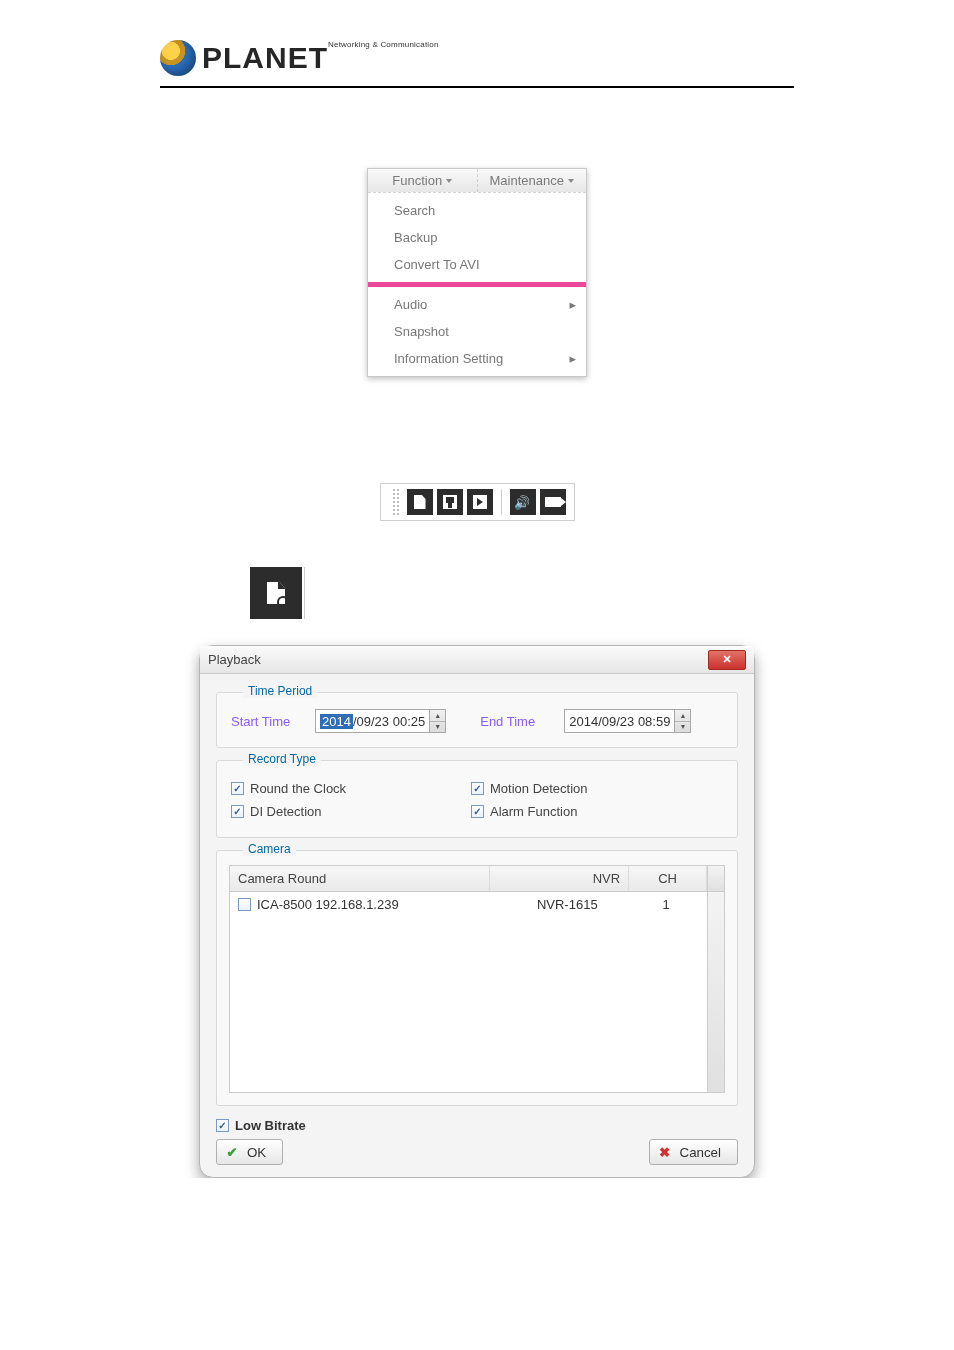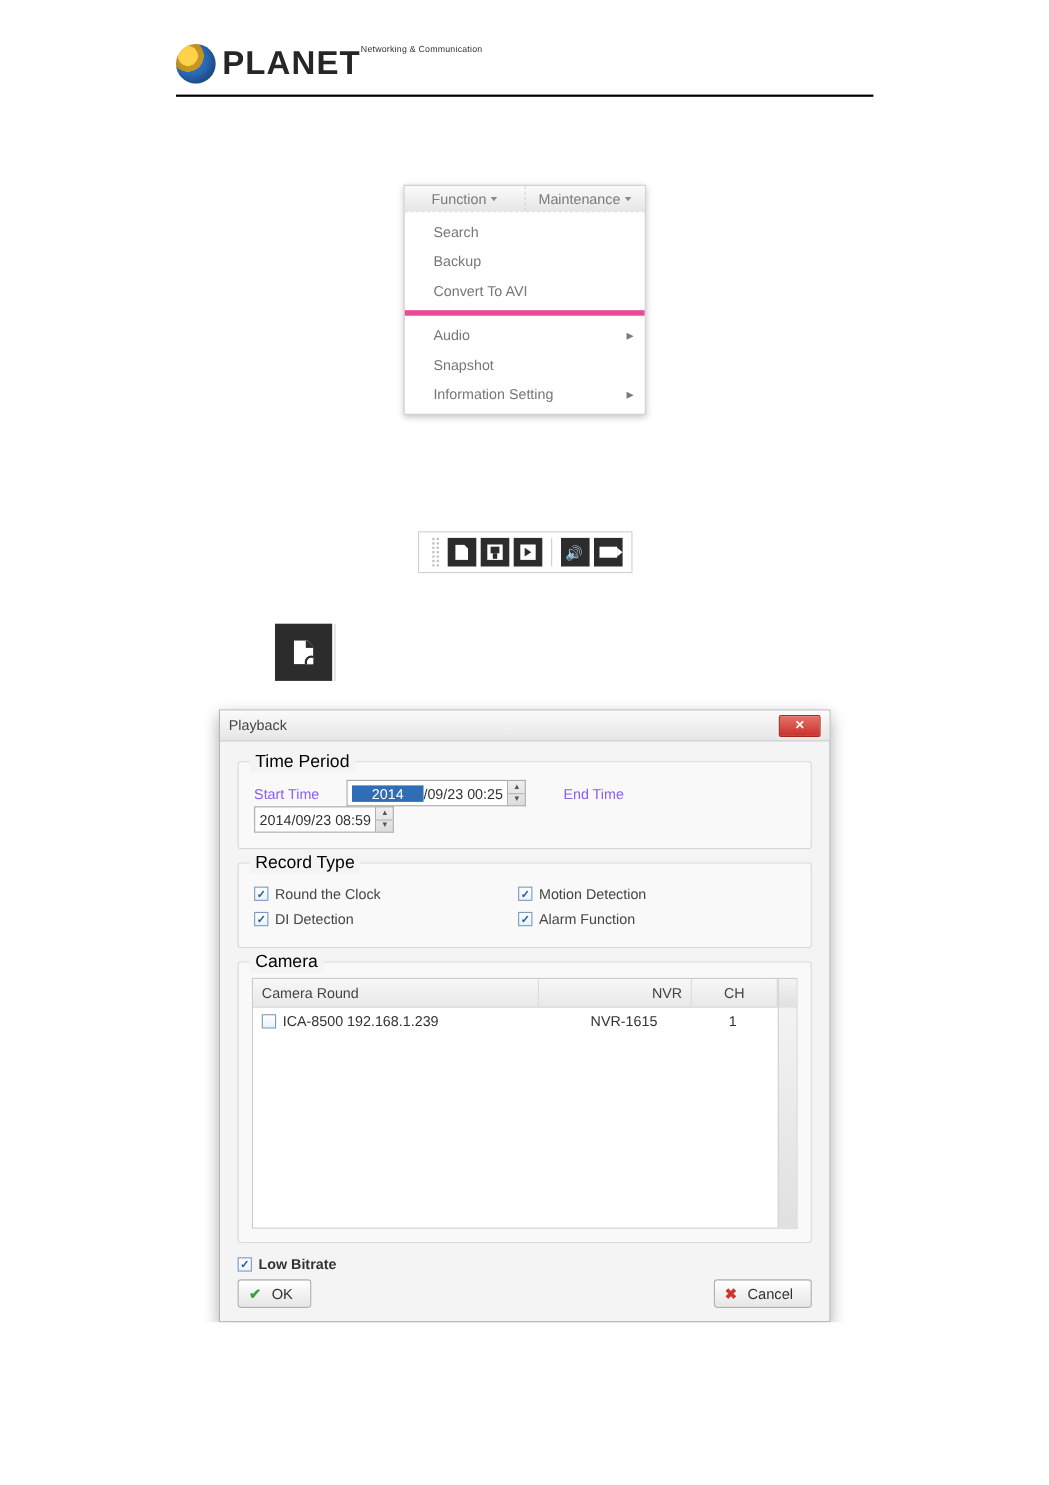--- a/index.html
+++ b/index.html
@@ -30,31 +30,31 @@
   .tbtn{width:26px;height:26px;background:#2c2c2c;display:flex;align-items:center;justify-content:center;color:#fff}
   .tsep{width:1px;height:26px;background:#cfcfcf;margin:0 4px}
 
   
   .big-icon-wrap{display:flex;align-items:flex-end;gap:0;margin-top:46px;margin-left:220px}
   .big-icon{width:52px;height:52px;background:#2c2c2c;display:flex;align-items:center;justify-content:center}
   .big-icon-side{width:8px;height:52px;border-left:1px solid #cfcfcf;margin-left:2px}
 
   
   .dialog-wrap{display:flex;justify-content:center;margin-top:26px}
-  .dialog{width:556px;border:1px solid #b5b5b5;background:#f4f4f4;box-shadow:0 6px 14px rgba(0,0,0,.35);border-radius:0}
+  .dialog{width:556px;border:1px solid #b5b5b5;background:#f4f4f4;box-shadow:0 6px 14px rgba(0,0,0,.35);border-radius:14px}
   .title-bar{height:28px;background:linear-gradient(#fbfbfb,#e6e6e6);display:flex;align-items:center;justify-content:space-between;padding:0 8px;border-bottom:1px solid #c9c9c9}
   .title-bar .title{color:#444}
   .close-btn{width:38px;height:20px;background:linear-gradient(#e57368,#c9302c);border:1px solid #a5281f;border-radius:2px;display:flex;align-items:center;justify-content:center;color:#fff;font-weight:bold;font-size:11px}
   .dialog-body{padding:10px 16px 12px 16px}
   .groupbox{border:1px solid #d9d9d9;border-radius:3px;margin:8px 0 12px 0;padding:16px 14px 14px 14px;position:relative;background:#f9f9f9}
-  .groupbox .legend{position:absolute;top:-9px;left:10px;background:#f4f4f4;padding:0 5px;color:#000000;font-size:16px}
+  .groupbox .legend{position:absolute;top:-9px;left:26px;background:#f4f4f4;padding:0 5px;color:#0369a1;font-size:12px}
   .row{display:flex;align-items:center;flex-wrap:wrap}
   .field-label{width:84px;color:#8b5cf6}
   .dt-input{height:24px;border:1px solid #a8a8a8;background:#fff;display:flex;align-items:center;padding:0 4px;color:#333}
-  .dt-input .sel{background:#2f6db7;color:#fff;padding:0 18px}
+  .dt-input .sel{background:#2f6db7;color:#fff;padding:0 2px}
   .spinner{width:16px;height:24px;border:1px solid #a8a8a8;border-left:none;background:linear-gradient(#efefef,#dcdcdc);display:flex;flex-direction:column}
   .spinner div{flex:1;display:flex;align-items:center;justify-content:center;font-size:7px;color:#555}
   .spinner div:first-child{border-bottom:1px solid #b5b5b5}
   .checkbox{display:inline-flex;align-items:center;gap:6px;color:#444;width:240px;margin:4px 0}
   .chk{width:13px;height:13px;border:1px solid #7a9abf;background:linear-gradient(#fff,#eaf2fb);display:flex;align-items:center;justify-content:center;font-size:10px;color:#2a5c9b;font-weight:bold}
   .chk.empty{color:transparent}
   
   .cam-table{width:100%;border:1px solid #ccc;background:#fff;margin-top:2px}
   .cam-table .thead{display:flex;background:linear-gradient(#f7f7f7,#e9e9e9);border-bottom:1px solid #ccc}
   .cam-table .th{padding:5px 8px;color:#444;border-right:1px solid #dcdcdc}

